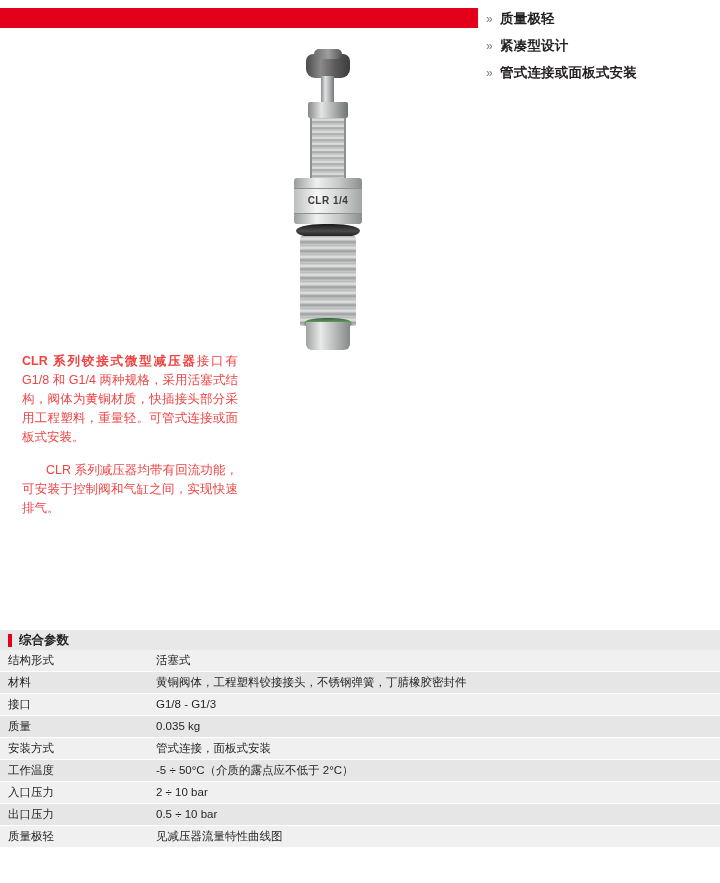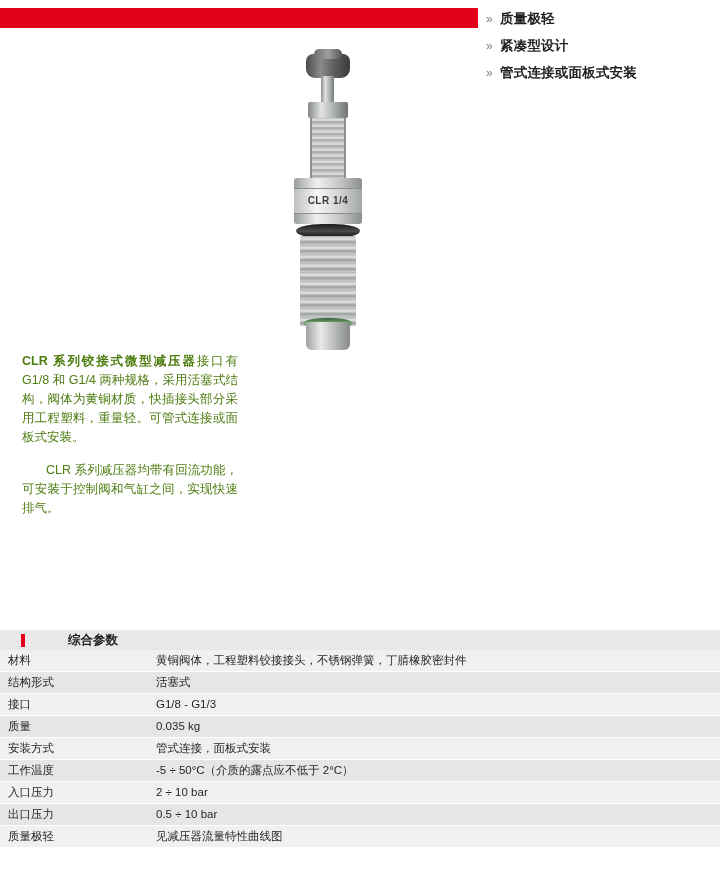--- a/index.html
+++ b/index.html
@@ -185,34 +185,33 @@
     background: linear-gradient(to bottom, #3c6040, #6fae6a, #2f4d33);
     border-radius: 50% / 60%;
   }
 
   
   .copy {
     position: absolute; left: 22px; top: 352px;
     width: 216px;
     font-size: 12.5px;
     line-height: 19px;
-    color: #4d7c0f;
+    color: #ef4444;
   }
   .copy p { margin: 0 0 14px 0; text-align: justify; }
   .copy p.indent { text-indent: 24px; }
   .copy .bold { font-weight: 700; }
 
   
   .table-wrap { position: absolute; left: 0px; top: 630px; width: 720px; }
   .tbl-title {
     display: flex; align-items: center;
     background: #e8e8e8;
     height: 20px;
-    padding-left: 13px;
-    gap: 36px;
+    padding-left: 0;
   }
   .tbl-title .bar {
     width: 4px; height: 13px; background: #e2001a; margin: 0 7px 0 8px;
   }
   .tbl-title .txt { font-size: 12.5px; font-weight: 700; color: #231f20; }
   table.specs {
     width: 720px;
     border-collapse: collapse;
     font-size: 11.5px;
   }
@@ -277,26 +276,26 @@
   </div>
 
   <div class="table-wrap">
     <div class="tbl-title">
       <span class="bar"></span>
       <span class="txt">综合参数</span>
     </div>
     <table class="specs">
       <tbody>
         <tr>
+          <td class="k">结构形式</td>
+          <td class="v">活塞式</td>
+        </tr>
+        <tr>
           <td class="k">材料</td>
           <td class="v">黄铜阀体，工程塑料铰接接头，不锈钢弹簧，丁腈橡胶密封件</td>
-        </tr>
-        <tr>
-          <td class="k">结构形式</td>
-          <td class="v">活塞式</td>
         </tr>
         <tr>
           <td class="k">接口</td>
           <td class="v">G1/8 - G1/3</td>
         </tr>
         <tr>
           <td class="k">质量</td>
           <td class="v">0.035 kg</td>
         </tr>
         <tr>

